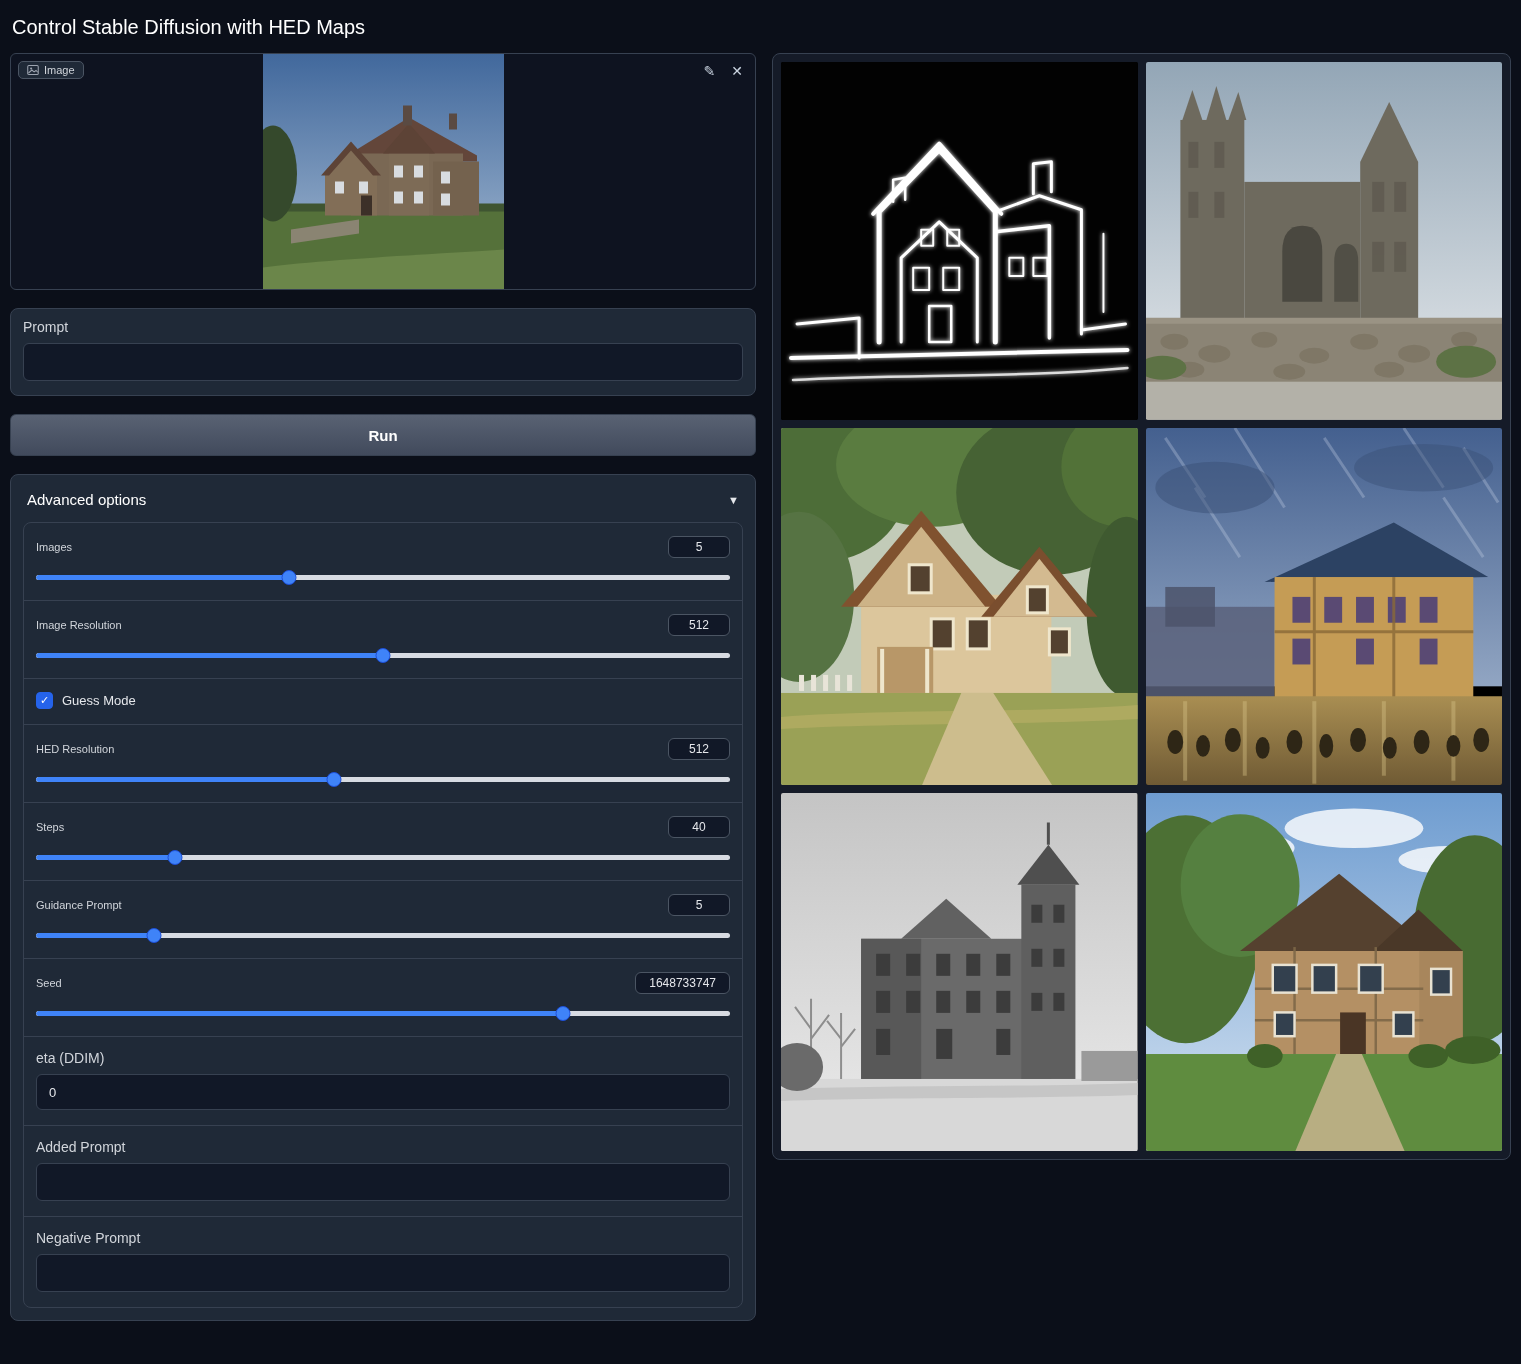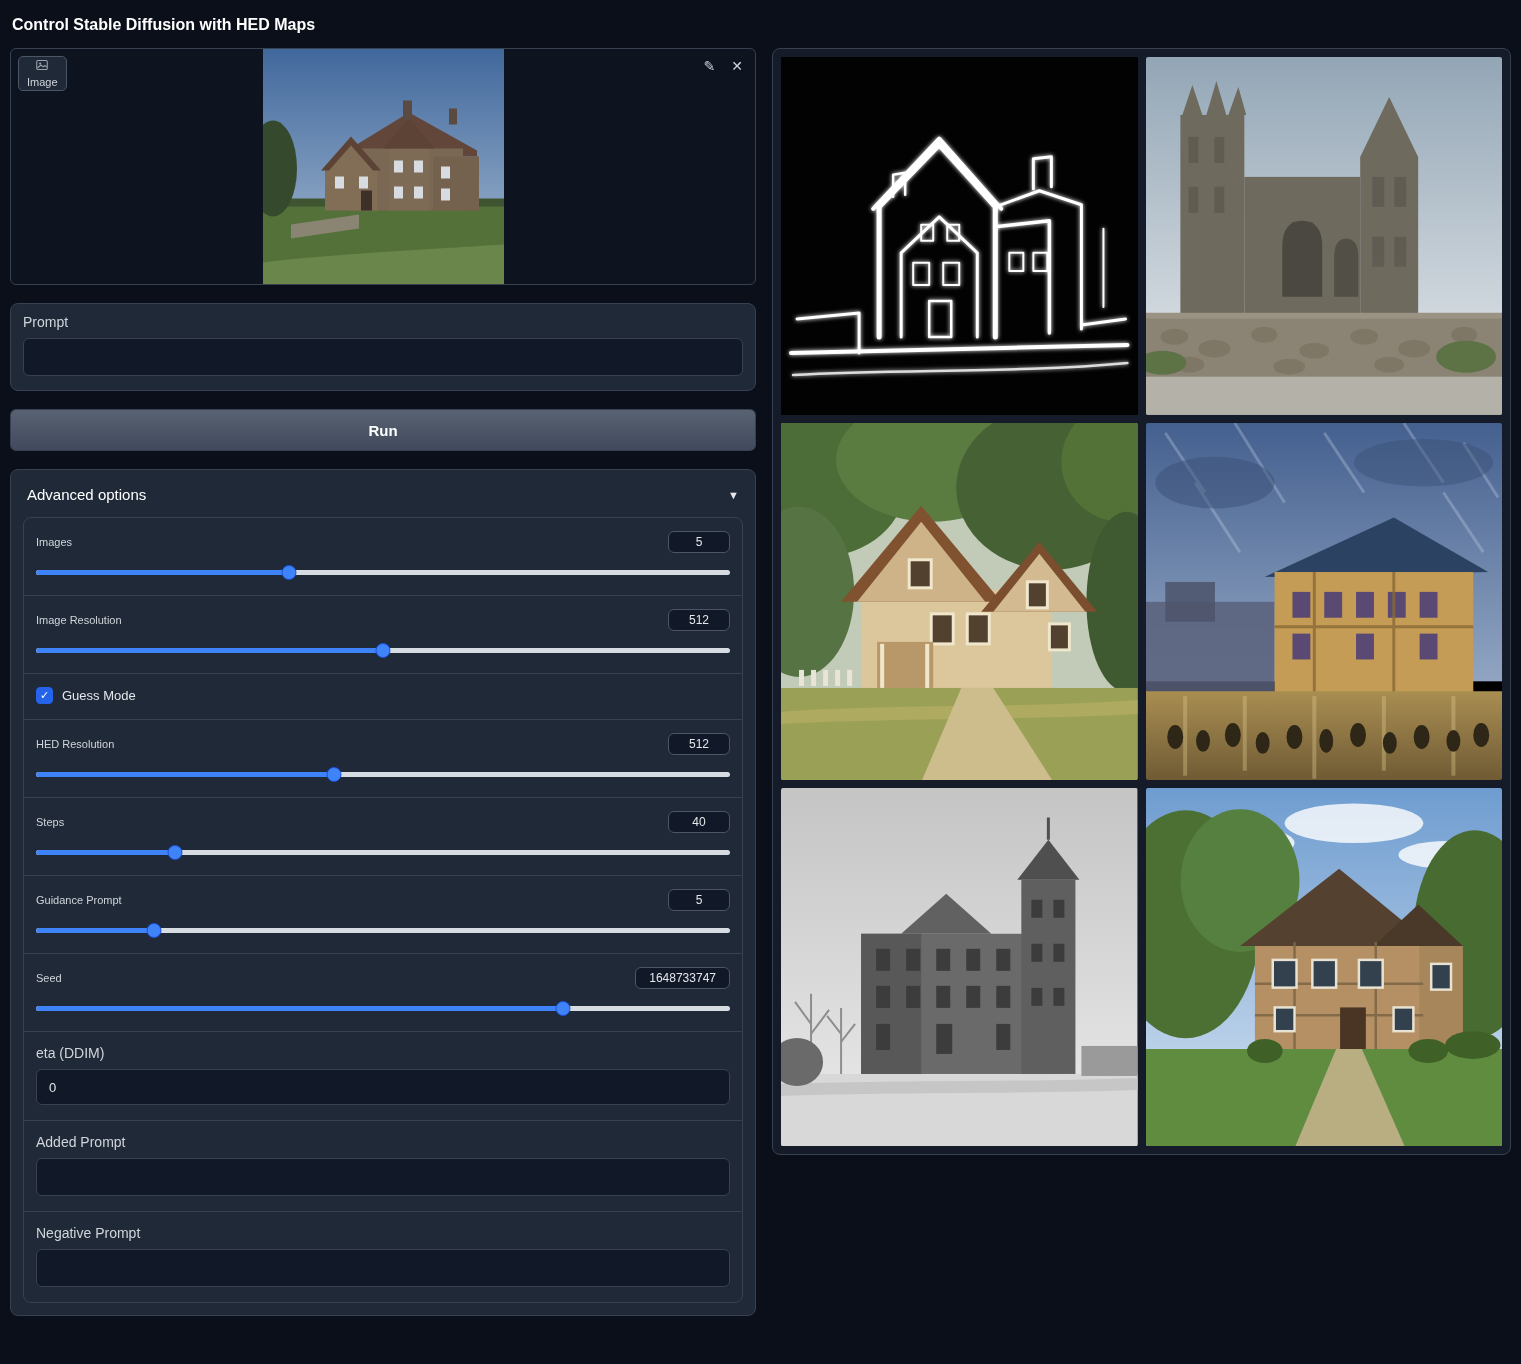--- a/index.html
+++ b/index.html
@@ -5,33 +5,33 @@
   :root{
     --bg:#0b0f19; --panel:#1f2937; --panel-dark:#111827; --border:#374151;
     --border-lt:#4b5563; --text:#e5e7eb; --text-dim:#d1d5db; --accent:#3f83f8;
     --track:#d7dbe2;
   }
   *{box-sizing:border-box; margin:0; padding:0;}
   body{
     width:1521px; height:1364px; background:var(--bg);
     font-family:"Liberation Sans", sans-serif; color:var(--text); overflow:hidden;
   }
-  h1.title{font-size:16px; font-weight:700; color:#ffffff; padding:16px 0 14px 12px;}
+  h1.title{font-size:20px; font-weight:400; color:#ffffff; padding:16px 0 14px 12px;}
   .main{display:flex; gap:16px; padding:0 10px;}
   .left-col{width:746px; flex:none;}
   
   .image-block{
     position:relative; height:237px; background:#0e1320; border:1px solid var(--border);
     border-radius:6px; margin-bottom:18px; display:flex; align-items:center; justify-content:center;
     overflow:hidden;
   }
   .img-badge{
     position:absolute; top:7px; left:7px; display:flex; align-items:center; gap:5px;
     background:var(--panel); border:1px solid var(--border-lt); border-radius:5px;
-    padding:2px 8px; font-size:11px; color:var(--text-dim); z-index:3;flex-direction:column;
+    padding:2px 8px; font-size:11px; color:var(--text-dim); z-index:3;
   }
   .img-actions{position:absolute; top:8px; right:10px; display:flex; gap:12px; z-index:3;}
   .icon-btn{
     background:transparent; border:none; color:#cbd5e1; font-size:14px; cursor:pointer;
     line-height:1; padding:2px;
   }
   .photo-svg{height:100%; width:241px; display:block;}
   
   .block{
     background:var(--panel); border:1px solid var(--border); border-radius:8px;

